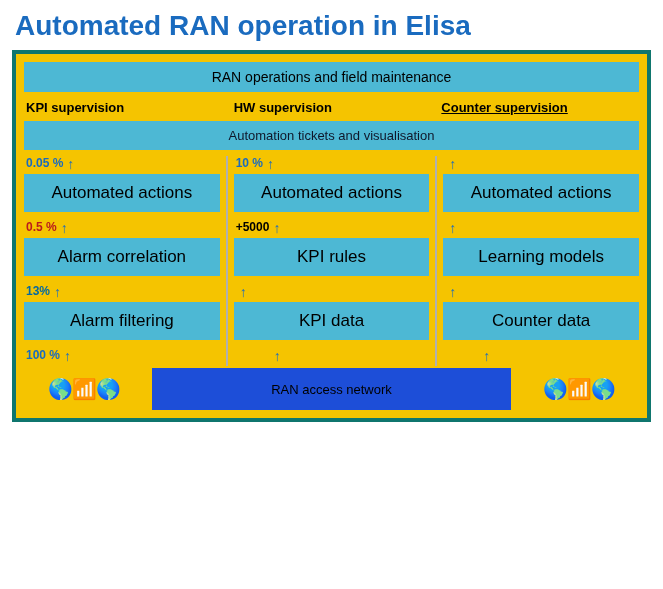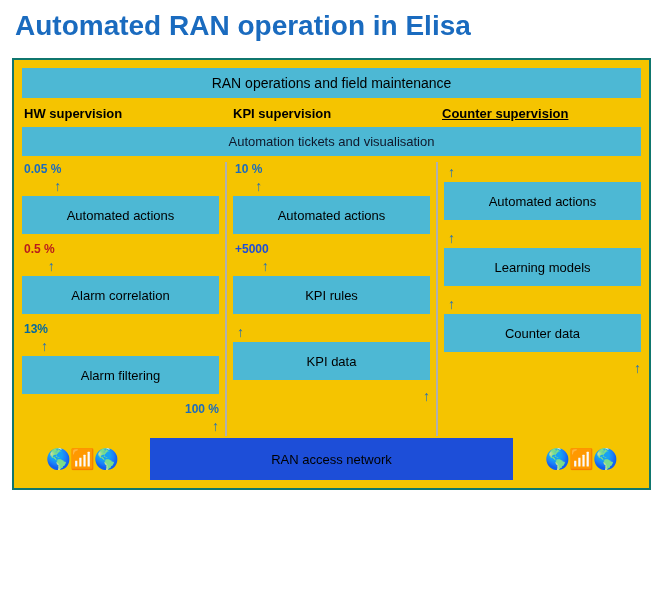--- a/index.html
+++ b/index.html
@@ -7,27 +7,27 @@
       width: 663px;
       height: 589px;
       font-family: Arial, sans-serif;
       background: #fff;
       overflow: hidden;
     }
     .page-title {
       font-size: 28px;
       font-weight: bold;
       color: #1a6bbf;
-      padding: 10px 15px 16px 15px;
+      padding: 10px 15px 8px 15px;
       border-radius: 12px;
     }
     .outer-container {
       margin: 0 12px 20px 12px;
       background: #f5c400;
-      border: 2px solid #0f766e;
+      border: 4px solid #0f766e;
       padding: 8px;
     }
     .ran-operations-bar {
       background: #4db8d4;
       text-align: center;
       padding: 7px 10px;
       font-size: 14px;
       color: #000;
       margin-bottom: 8px;
     }
@@ -61,21 +61,21 @@
     }
     .arrow-up {
       display: inline-block;
       color: #1a6bbf;
       font-size: 14px;
       margin-left: 4px;
     }
     .blue-box {
       background: #4db8d4;
       padding: 8px 6px;
-      font-size: 13px;
+      font-size: 17px;
       color: #000;
       width: 100%;
       text-align: center;
       margin-bottom: 6px;
       min-height: 38px;
       display: flex;
       align-items: center;
       justify-content: center;
     }
     .bottom-row {
@@ -93,23 +93,22 @@
       display: flex;
       align-items: center;
       justify-content: center;
     }
     .tower-icon {
       font-size: 22px;
       letter-spacing: -2px;
     }
     .percent-arrow-row {
       display: flex;
-      align-items: flex-end;
+      align-items: flex-start;
       margin-bottom: 2px;
-      flex-direction: column;
     }
     .col-separator {
       width: 2px;
       background: #b0b0b0;
       align-self: stretch;
       margin: 0 2px;
     }
     .inner-col {
       flex: 1;
       display: flex;
@@ -126,22 +125,22 @@
 </head>
 <body>
 
 <div class="page-title" style="color: rgb(26, 107, 191);">Automated RAN operation in Elisa</div>
 
 <div class="outer-container">
 
   <div class="ran-operations-bar">RAN operations and field maintenance</div>
 
   <div style="display:flex; gap:8px; margin-bottom:0;">
+    <div style="flex:1;" class="column-header">KPI supervision</div>
     <div style="flex:1;" class="column-header">HW supervision</div>
-    <div style="flex:1;" class="column-header">KPI supervision</div>
     <div style="flex:1;text-decoration:underline;" class="column-header">Counter supervision</div>
   </div>
 
   <div class="automation-tickets-bar">Automation tickets and visualisation</div>
 
   <div style="display:flex; gap:0; flex:1;">
 
     <div class="inner-col">
 
       <div class="block-item">
@@ -181,21 +180,21 @@
       <div class="block-item">
         <div class="percent-arrow-row">
           <span class="percentage-label" style="color: rgb(26, 107, 191);">10 %</span>
           <span class="arrow-up" style="color: rgb(26, 107, 191);">↑</span>
         </div>
         <div class="blue-box">Automated actions</div>
       </div>
 
       <div class="block-item">
         <div class="percent-arrow-row">
-          <span class="percentage-label" style="color: #1d4ed8;">+5000</span>
+          <span class="percentage-label" style="color: #000000;">+5000</span>
           <span class="arrow-up" style="color: rgb(26, 107, 191);">↑</span>
         </div>
         <div class="blue-box">KPI rules</div>
       </div>
 
       <div class="block-item">
         <div class="percent-arrow-row">
           <span class="percentage-label" style="color: rgb(26, 107, 191);"></span>
           <span class="arrow-up" style="color: rgb(26, 107, 191);">↑</span>
         </div>

